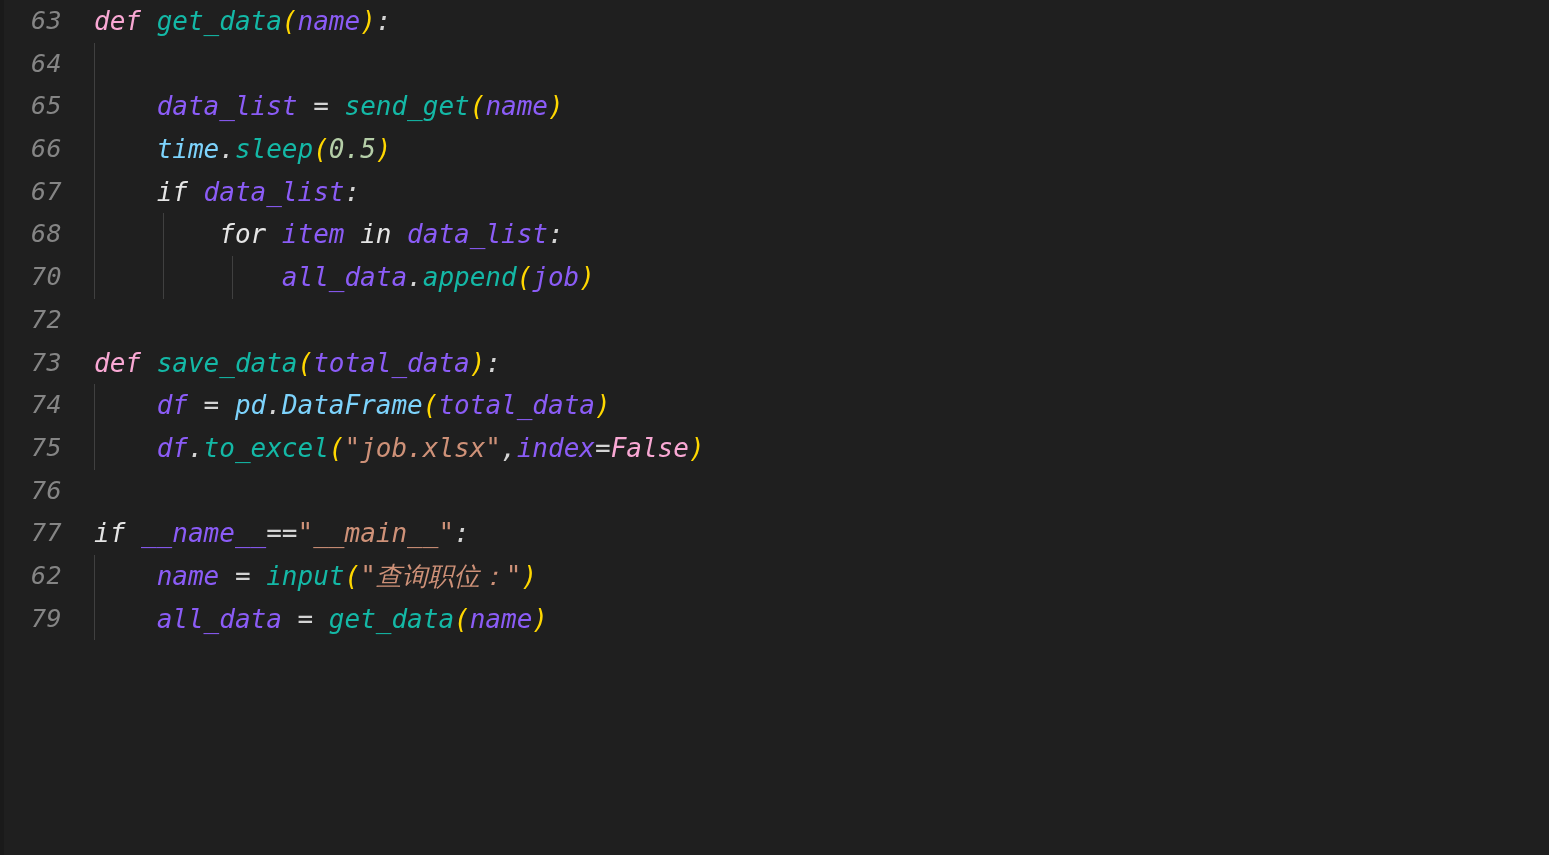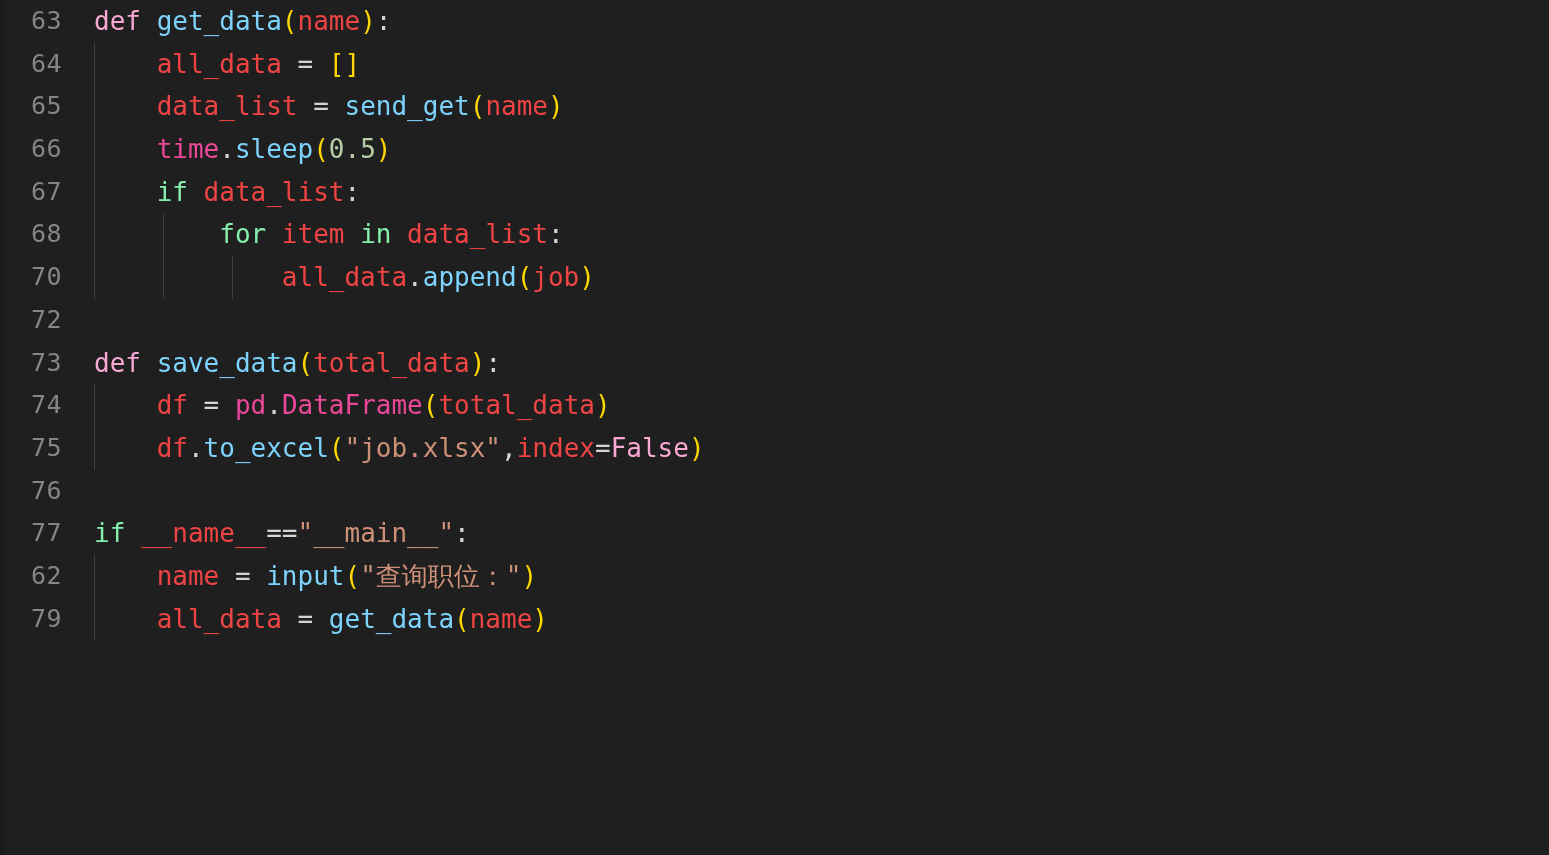--- a/index.html
+++ b/index.html
@@ -12,20 +12,21 @@
     height: 855px;
     overflow: hidden;
     font-family: "DejaVu Sans Mono", "Liberation Mono", monospace;
   }
 
   #editor {
     position: relative;
     width: 1549px;
     height: 855px;
     background: #1f1f1f;
+    font-style: italic;
   }
 
   
   #edge-strip {
     position: absolute;
     left: 0; top: 0;
     width: 4px; height: 855px;
     background: #1a1a1a;
   }
 
@@ -69,37 +70,37 @@
     width: 1px;
     height: 42.7px;
     background: #404040;
   }
   .g1 { left: 94px; }
   .g2 { left: 163px; }
   .g3 { left: 232px; }
 
   
   .kw      { color: #f9a8d4; }  
-  .ctl     { color: #86efac; }  
-  .fn      { color: #7dd3fc; }  
-  .var     { color: #ef4444; }  
-  .cls     { color: #ec4899; }  
+  .ctl     { color: #e5e5e5; }  
+  .fn      { color: #14b8a6; }  
+  .var     { color: #8b5cf6; }  
+  .cls     { color: #7dd3fc; }  
   .str     { color: #ce9178; }  
   .num     { color: #b5cea8; }  
   .op      { color: #d4d4d4; }  
   .p1      { color: #ffd700; }  
 </style>
 </head>
 <body>
 
 <div id="editor">
   <div id="edge-strip"></div>
   <div id="lines">
       <div class="line"><span class="lineno">63</span><span class="code"><span class="kw">def</span> <span class="fn">get_data</span><span class="p1">(</span><span class="var">name</span><span class="p1">)</span><span class="op">:</span></span></div>
-      <div class="line"><span class="lineno">64</span><span class="guide g1"></span><span class="code">    <span class="var">all_data</span> <span class="op">=</span> <span class="p1">[]</span></span></div>
+      <div class="line"><span class="lineno">64</span><span class="guide g1"></span></div>
       <div class="line"><span class="lineno">65</span><span class="guide g1"></span><span class="code">    <span class="var">data_list</span> <span class="op">=</span> <span class="fn">send_get</span><span class="p1">(</span><span class="var">name</span><span class="p1">)</span></span></div>
       <div class="line"><span class="lineno">66</span><span class="guide g1"></span><span class="code">    <span class="cls">time</span><span class="op">.</span><span class="fn">sleep</span><span class="p1">(</span><span class="num">0.5</span><span class="p1">)</span></span></div>
       <div class="line"><span class="lineno">67</span><span class="guide g1"></span><span class="code">    <span class="ctl">if</span> <span class="var">data_list</span><span class="op">:</span></span></div>
       <div class="line"><span class="lineno">68</span><span class="guide g1"></span><span class="guide g2"></span><span class="code">        <span class="ctl">for</span> <span class="var">item</span> <span class="ctl">in</span> <span class="var">data_list</span><span class="op">:</span></span></div>
       <div class="line"><span class="lineno">70</span><span class="guide g1"></span><span class="guide g2"></span><span class="guide g3"></span><span class="code">            <span class="var">all_data</span><span class="op">.</span><span class="fn">append</span><span class="p1">(</span><span class="var">job</span><span class="p1">)</span></span></div>
       <div class="line"><span class="lineno">72</span><span class="code"></span></div>
       <div class="line"><span class="lineno">73</span><span class="code"><span class="kw">def</span> <span class="fn">save_data</span><span class="p1">(</span><span class="var">total_data</span><span class="p1">)</span><span class="op">:</span></span></div>
       <div class="line"><span class="lineno">74</span><span class="guide g1"></span><span class="code">    <span class="var">df</span> <span class="op">=</span> <span class="cls">pd</span><span class="op">.</span><span class="cls">DataFrame</span><span class="p1">(</span><span class="var">total_data</span><span class="p1">)</span></span></div>
       <div class="line"><span class="lineno">75</span><span class="guide g1"></span><span class="code">    <span class="var">df</span><span class="op">.</span><span class="fn">to_excel</span><span class="p1">(</span><span class="str">"job.xlsx"</span><span class="op">,</span><span class="var">index</span><span class="op">=</span><span class="kw">False</span><span class="p1">)</span></span></div>
       <div class="line"><span class="lineno">76</span><span class="code"></span></div>

